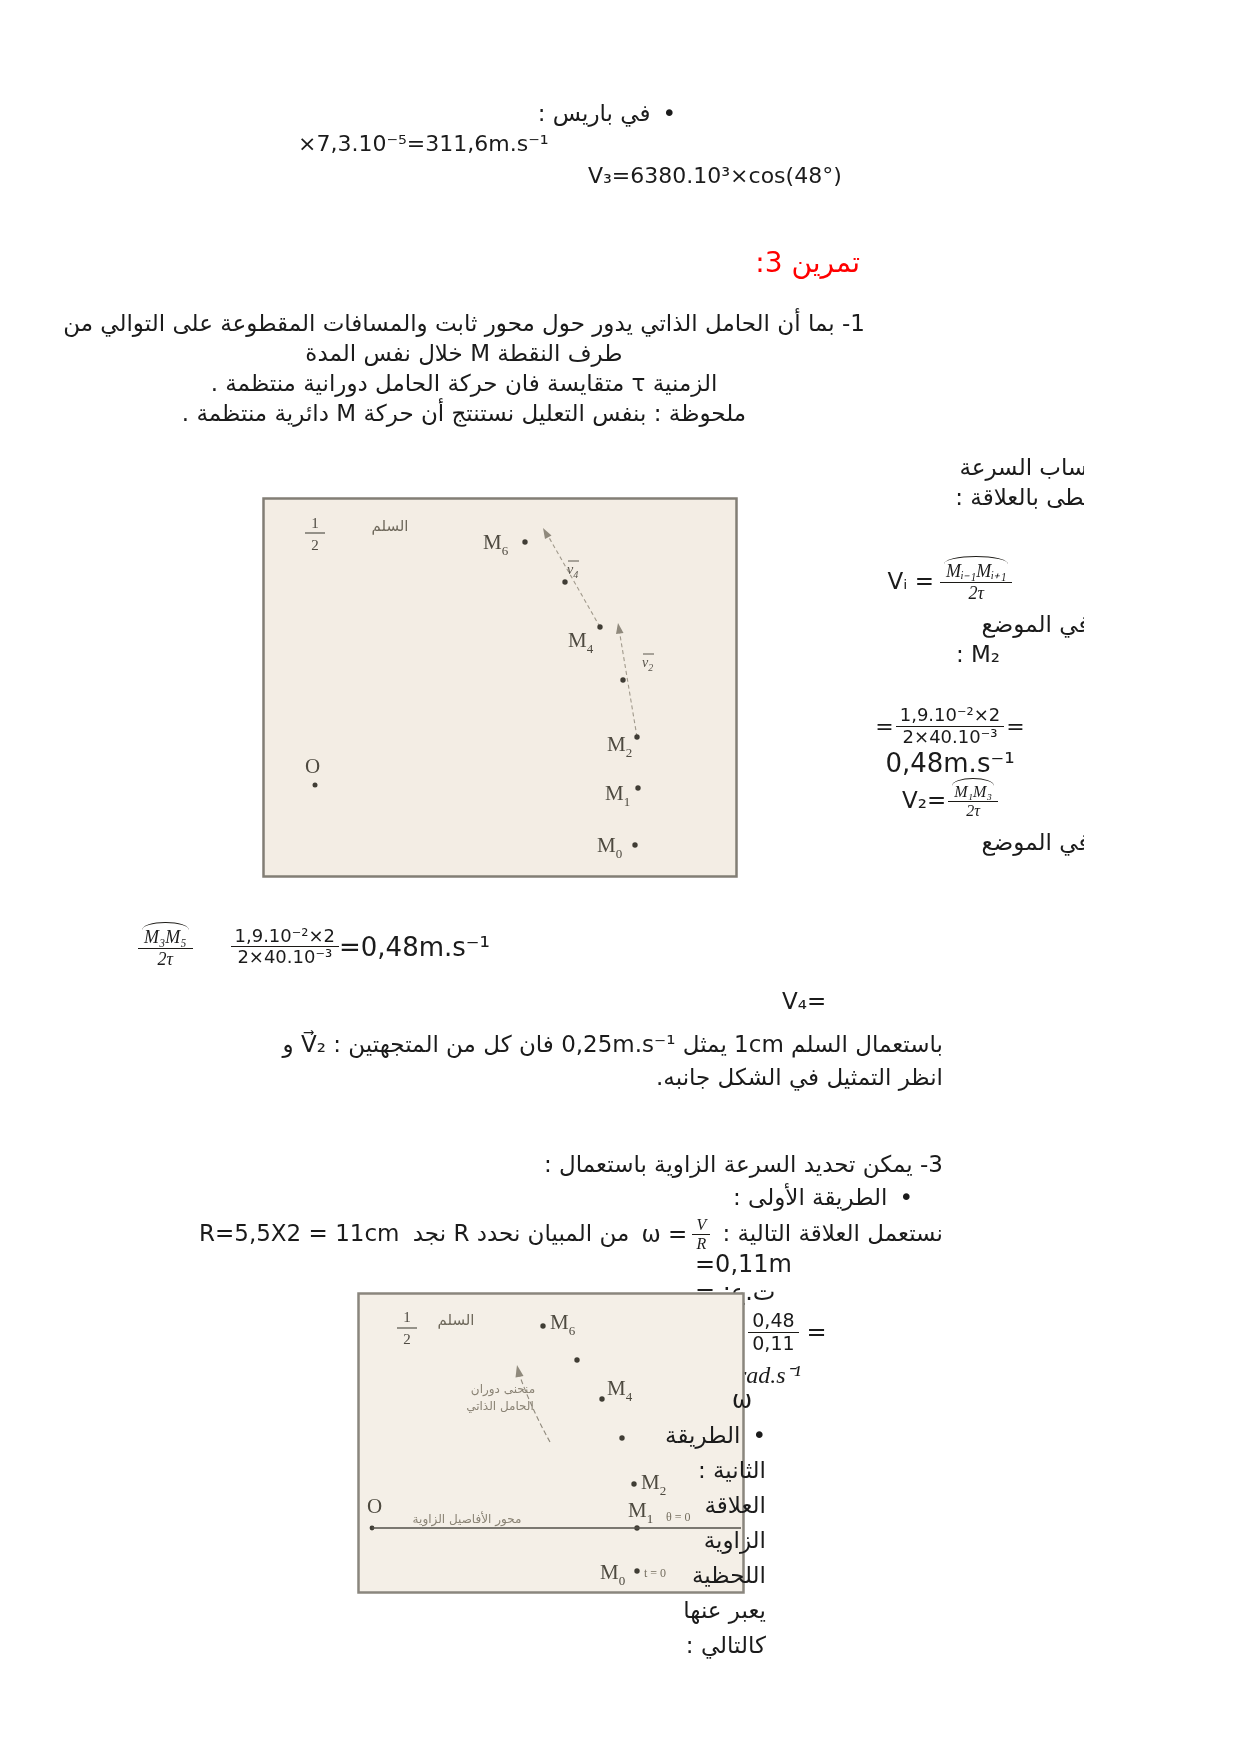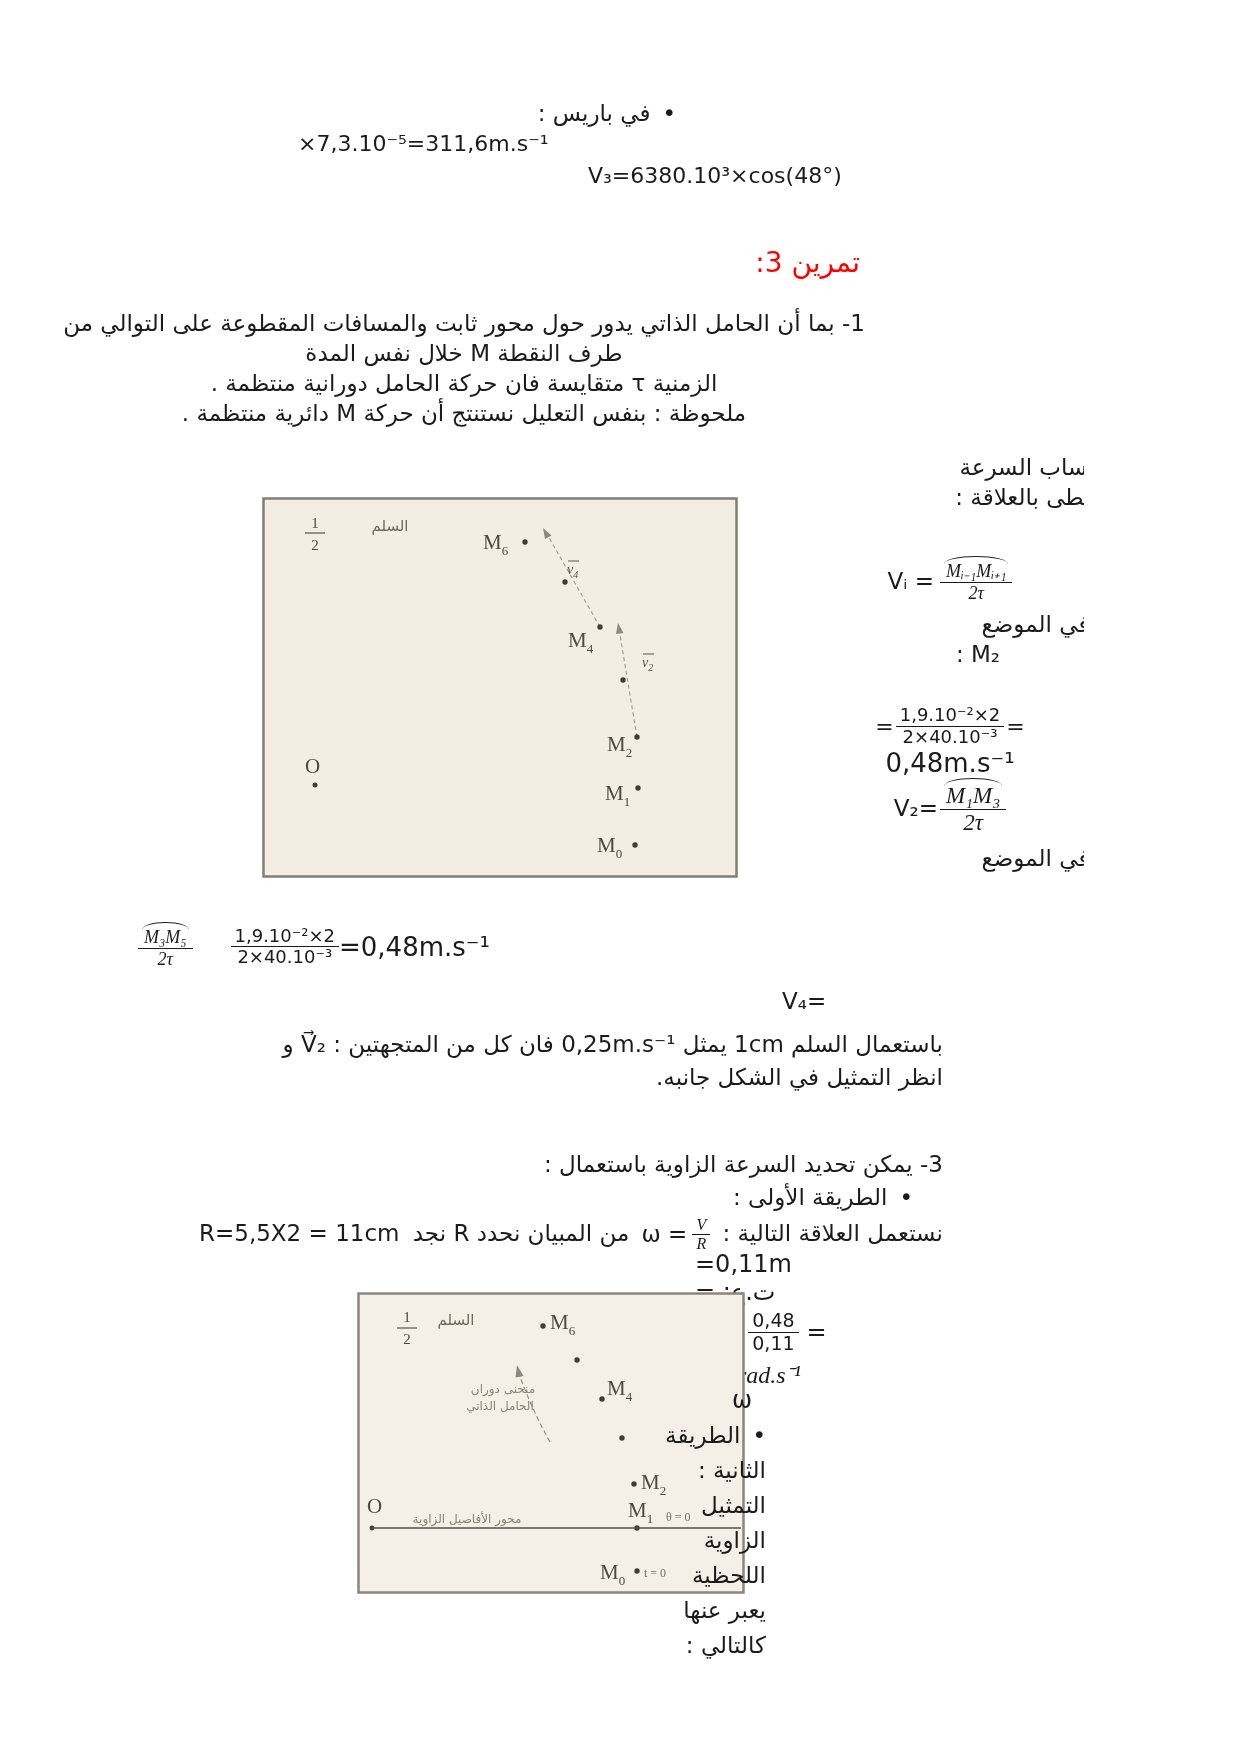--- a/index.html
+++ b/index.html
@@ -111,21 +111,21 @@
       <span class="frac" style="font-size:18px;">
           <span class="num">1,9.10⁻²×2</span>
           <span class="den">2×40.10⁻³</span>
         </span>
       <span style="font-size:22px;">=</span>
     </div>
     <div dir="ltr" style="text-align:center;font-size:26px;">0,48m.s⁻¹</div>
 
     <div class="eqrow" dir="ltr" style="margin-top:2px;gap:2px;">
       <span style="font-size:23px;">V₂=</span>
-      <span class="frac serif it" style="font-size:23px;">
+      <span class="frac serif it" style="font-size:16px;">
           <span class="num"><span class="arc">M₁M₃</span></span>
           <span class="den">2τ</span>
         </span>
     </div>
 
     <div class="nowrap" style="margin-top:6px;padding-left:0;padding-right:18px;">
       <span class="bullet">•</span><span>في الموضع</span>
     </div>
   </div>
 
@@ -212,20 +212,20 @@
     <text x="243" y="287" class="ml"><tspan>M</tspan><tspan dy="6" class="msub">0</tspan></text>
     <text x="287" y="285" class="srf">t = 0</text>
   </svg>
 
   <div class="abs rtl" style="top:1383px;right:310px;width:150px;font-size:23px;line-height:35px;text-align:right;">
     <div class="nowrap" style="padding-right:22px;font-size:24px;">ω</div>
     <div class="nowrap" style="padding-right:8px;">
       <span class="bullet">•</span><span>الطريقة</span>
     </div>
     <div class="nowrap" style="padding-right:8px;">الثانية :</div>
-    <div class="nowrap" style="padding-right:8px;">التمثيل</div>
+    <div class="nowrap" style="padding-right:8px;">العلاقة</div>
     <div class="nowrap" style="padding-right:8px;">الزاوية</div>
     <div class="nowrap" style="padding-right:8px;">اللحظية</div>
     <div class="nowrap" style="padding-right:8px;">يعبر عنها</div>
     <div class="nowrap" style="padding-right:8px;">كالتالي :</div>
   </div>
 
 </div>
 
 </body></html>

